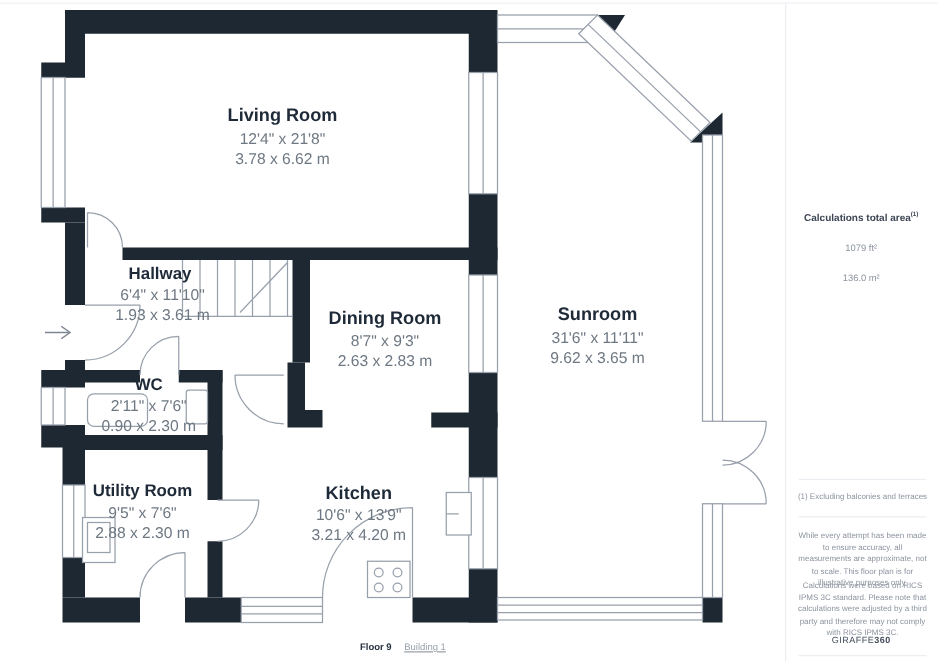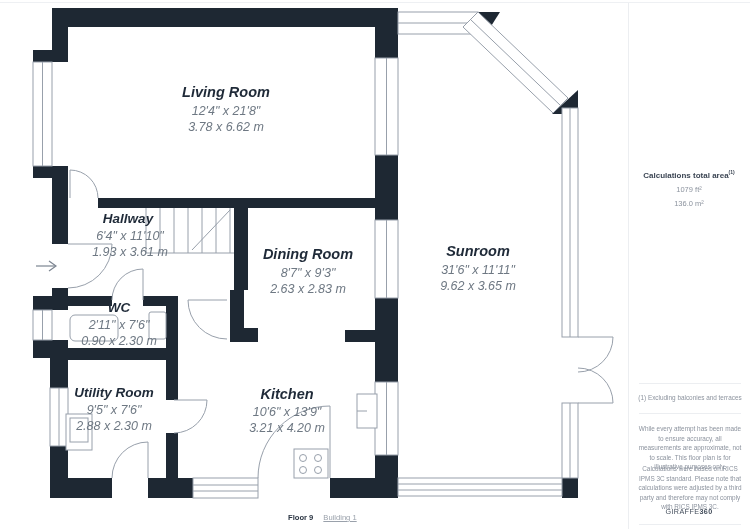--- a/index.html
+++ b/index.html
@@ -2,31 +2,31 @@
 <html><head>
 <meta charset="utf-8">
 <style>
   html,body{margin:0;padding:0;background:#ffffff;}
   body{
     width:750px;height:531px;position:relative;overflow:hidden;
     font-family:"Liberation Sans", sans-serif;
     -webkit-font-smoothing:antialiased;
   }
   .top-rule{position:absolute;left:0;right:0;top:2px;height:1px;background:#eef0f3;}
-  #plan-wrap{position:absolute;left:0;top:0;width:620px;height:531px;font-style:italic;}
+  #plan-wrap{position:absolute;left:0;top:0;width:620px;height:531px;}
   svg text{font-family:"Liberation Sans", sans-serif;}
   .room-name{font-size:14.5px;font-weight:700;fill:#1F2A38;}
   .room-name-sm{font-size:13.5px;font-weight:700;fill:#1F2A38;}
   .room-dim{font-size:12.5px;fill:#6E7883;}
   
   .sidebar{position:absolute;left:628px;top:3px;width:120px;height:526px;background:#fff;border-left:1px solid #ECEEF1;}
   .area-block{position:absolute;top:166px;left:0;width:100%;text-align:center;}
   .area-title{font-size:8px;font-weight:700;color:#3C4654;}
   .area-title sup{font-size:5px;}
-  .area-val{font-size:7.5px;color:#8C939E;margin-top:5px;}
+  .area-val{font-size:7.5px;color:#8C939E;margin-top:15px;}
   .sep{position:absolute;left:10px;right:8px;height:1px;background:#ECEEF1;}
   .sep1{top:380px;} .sep2{top:410px;} .sep3{top:521px;}
   .note{position:absolute;top:391px;left:8px;right:6px;text-align:center;font-size:6.4px;color:#8C939E;}
   .disc{position:absolute;left:9px;right:7px;text-align:center;font-size:6.4px;line-height:1.5;color:#8C939E;}
   .d1{top:421px;} .d2{top:461px;}
   .brand{position:absolute;top:504px;left:0;width:100%;text-align:center;font-size:7.2px;letter-spacing:.4px;color:#434D5B;}
   .brand .b-bold{font-weight:700;}
   
   .footer{position:absolute;left:288px;top:513px;font-size:7.6px;white-space:nowrap;}
   .f-floor{font-weight:700;color:#2A3442;}

